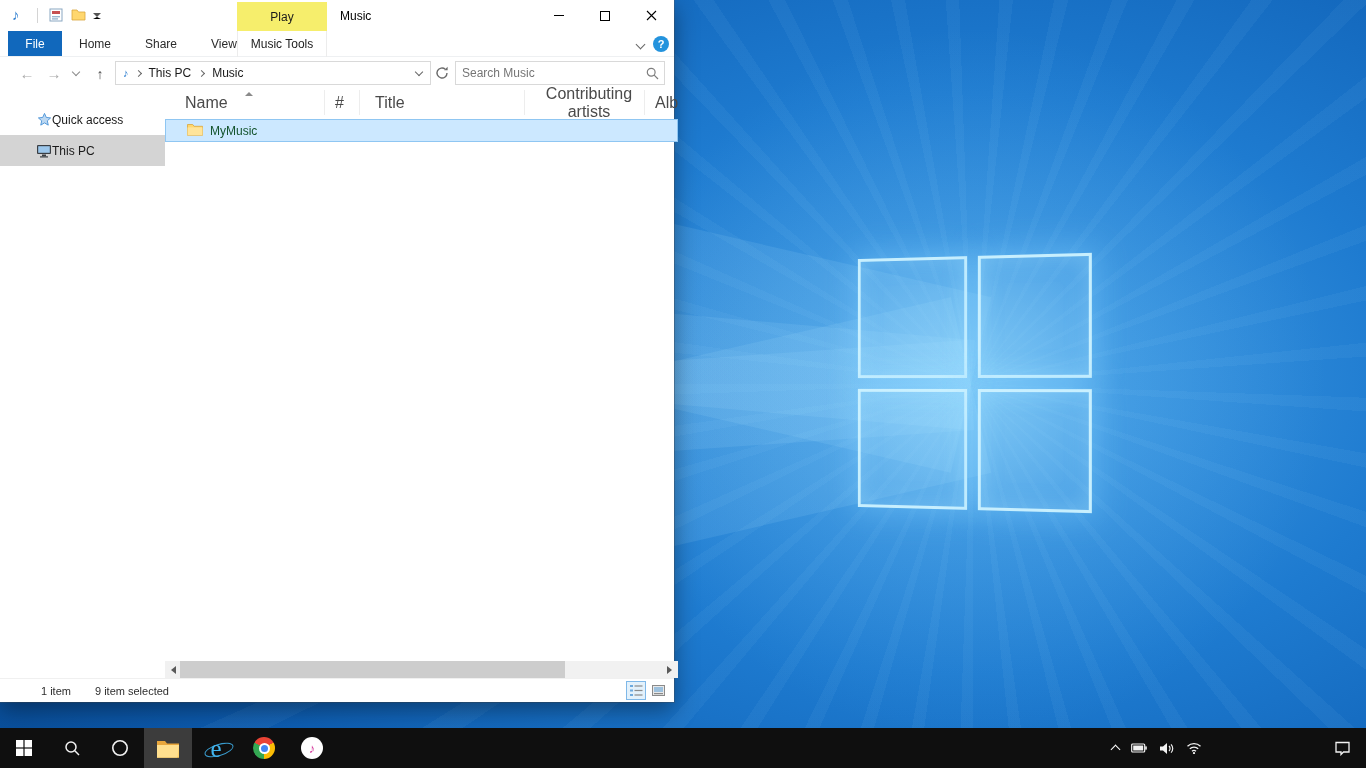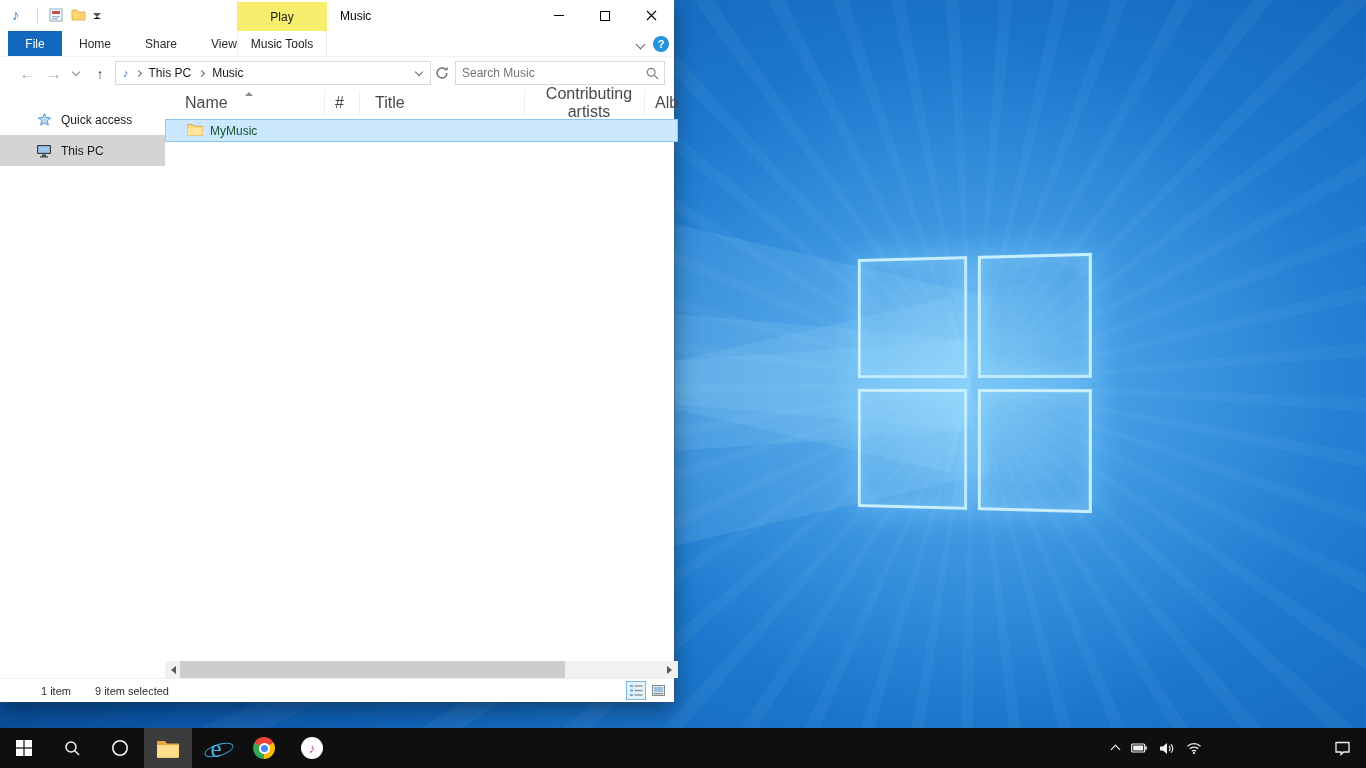--- a/index.html
+++ b/index.html
@@ -83,21 +83,21 @@
   .refresh-btn { position: absolute; left: 434px; top: 9px; width: 16px; height: 16px; border: none; background: none; }
   .search-box { position: absolute; left: 455px; top: 4px; width: 210px; height: 24px; border: 1px solid #d9d9d9;
     display: flex; align-items: center; background: #fff; }
   .search-input { flex: 1; border: none; outline: none; padding: 0 6px; font-size: 12px; font-family: inherit; color: #333;
     background: transparent; min-width: 0; }
   .search-input::placeholder { color: #757575; }
   .search-ico { width: 24px; display: flex; align-items: center; justify-content: center; background: none; border: none; }
 
   .main { position: absolute; left: 0; top: 90px; width: 674px; height: 588px; display: flex; }
   .sidebar { width: 165px; padding-top: 14px; flex: none; }
-  .side-item { height: 31px; display: flex; align-items: center; padding-left: 36px; gap: 9px; }
+  .side-item { height: 31px; display: flex; align-items: center; padding-left: 36px; }
   .side-item.selected { background: #d4d4d4; }
   .side-ico { width: 16px; height: 16px; display: flex; align-items: center; justify-content: center; }
   .side-label { font-size: 12px; color: #1a1a1a; }
 
   .content { flex: 1; position: relative; }
   .cols { display: flex; height: 25px; align-items: stretch; color: #4a4a4a; }
   .col { display: flex; align-items: center; border-right: 1px solid #ededed; padding-left: 10px; position: relative;
     background: none; border-top: none; border-bottom: none; border-left: none; font-size: 16px; color: #4a4a4a; }
   .col.c-name { width: 160px; padding-left: 20px; border-right: 1px solid #ededed; }
   .col.c-num { width: 35px; }

